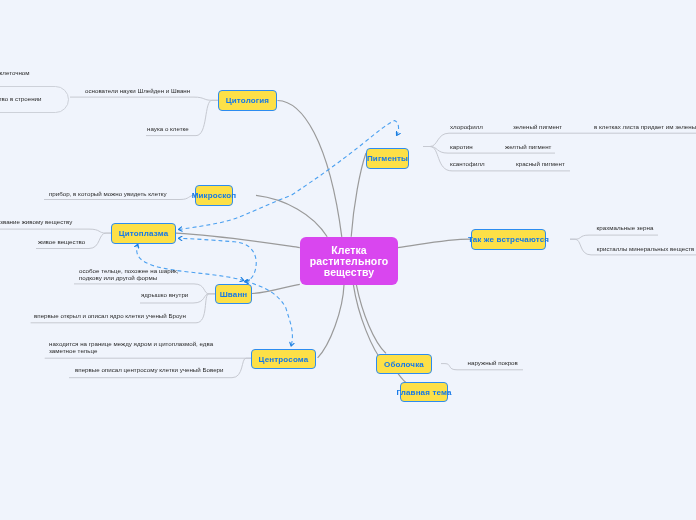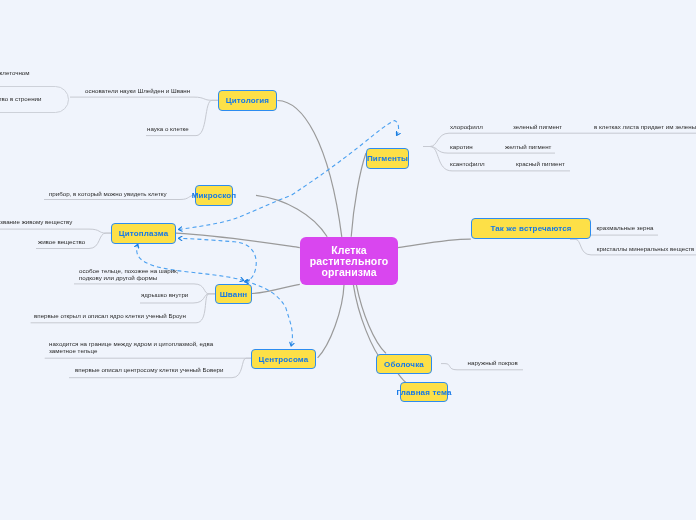--- a/index.html
+++ b/index.html
@@ -74,29 +74,29 @@
       <path d="M243.8,280.5 C203.1,268.7 126.6,275.5 137.8,244.3"></path>
       <path d="M245.7,280.7 C260.4,286.8 275.9,290 285.8,307.7
                C289.9,322.1 294.8,331.5 291.1,346.1"></path>
     </g>
   </svg>
 
   <div class="central" style="left:300px;top:237px;width:98px;height:48px">
     <div>
       <div>Клетка</div>
       <div>растительного</div>
-      <div>организма</div>
+      <div>веществу</div>
     </div>
   </div>
 
   <div class="node" style="left:218px;top:90px;width:59px;height:21px">Цитология</div>
   <div class="node" style="left:366px;top:148px;width:43px;height:21px">Пигменты</div>
   <div class="node" style="left:195px;top:185px;width:38px;height:21px">Микроскоп</div>
   <div class="node" style="left:111px;top:223px;width:65px;height:21px">Цитоплазма</div>
-  <div class="node" style="left:471px;top:218px;width:120px;height:21px">Так же встречаются</div>
+  <div class="node" style="left:471px;top:229px;width:75px;height:21px">Так же встречаются</div>
   <div class="node" style="left:215px;top:284px;width:37px;height:20px">Шванн</div>
   <div class="node" style="left:251px;top:349px;width:65px;height:20px">Центросома</div>
   <div class="node" style="left:376px;top:354px;width:56px;height:20px">Оболочка</div>
   <div class="node" style="left:400px;top:382px;width:48px;height:20px">Главная тема</div>
 
   <div class="boundary" style="left:-62px;top:86px;width:131px;height:27px;border-radius:13.5px"></div>
 
   <div class="leaf" style="left:85px;top:88px">основатели науки Шлейден и Шванн</div>
   <div class="leaf" style="left:147px;top:126px">наука о клетке</div>
   <div class="leaf" style="left:-14px;top:70px">ва о клеточном</div>

